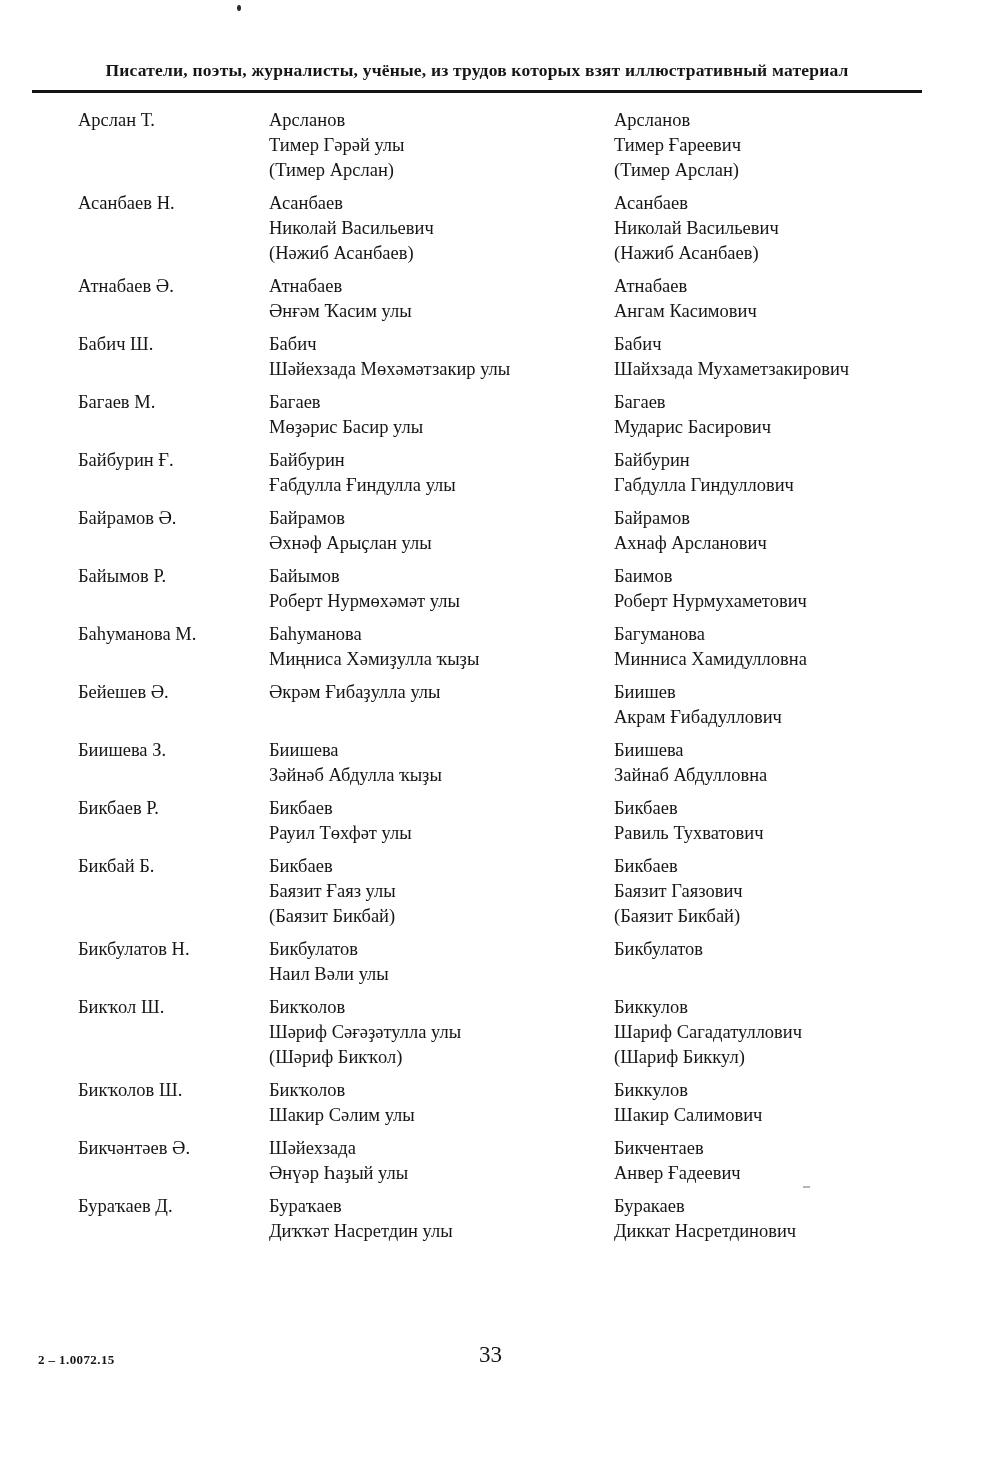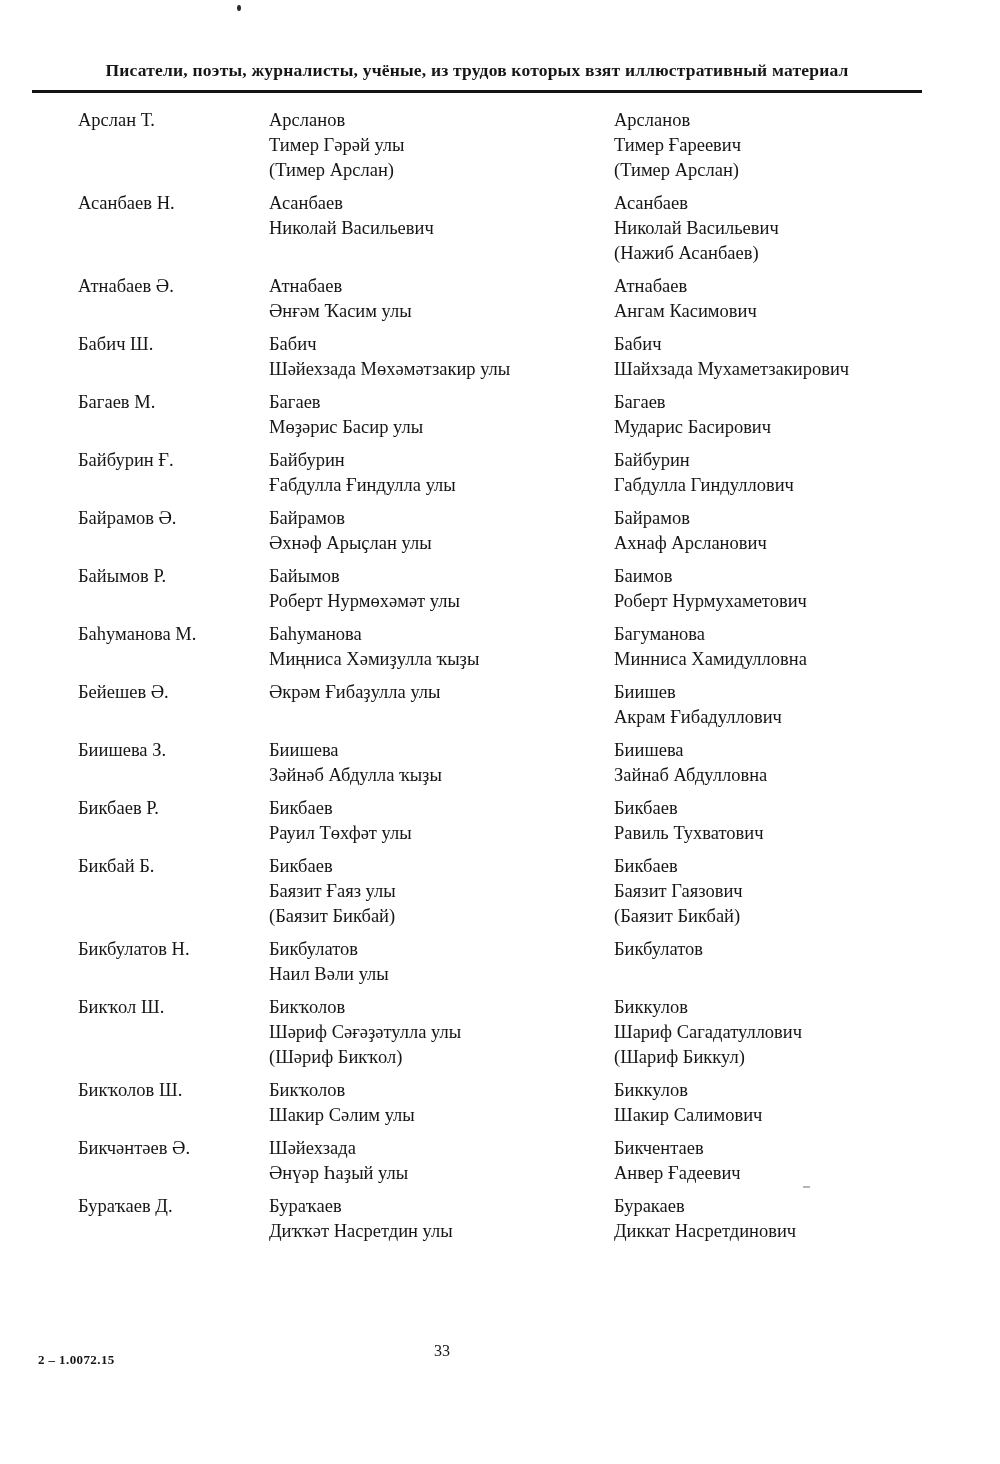--- a/index.html
+++ b/index.html
@@ -51,22 +51,22 @@
   .col { align-self: start; }
   .footer-code {
     position: absolute;
     left: 38px; top: 1352px;
     font-size: 13px;
     font-weight: bold;
     letter-spacing: 0.4px;
   }
   .page-number {
     position: absolute;
-    left: 434px; top: 1342px;
-    font-size: 16px;
+    left: 479px; top: 1342px;
+    font-size: 23px;
   }
   .right-edge-line {
     position: absolute;
     left: 994px; top: 483px;
     width: 3px; height: 981px;
     background: #0b0b0b;
   }
   .artifact-dash {
     position: absolute;
     left: 803px; top: 1186px;
@@ -97,20 +97,21 @@
           <div>Тимер Ғареевич</div>
           <div>(Тимер Арслан)</div>
         </div>
   </div>
 
   <div class="row">
     <div class="col col1">Асанбаев Н.</div>
     <div class="col col2">
           <div>Асанбаев</div>
           <div>Николай Васильевич</div>
+          <div>(Нәжиб Асанбаев)</div>
         </div>
     <div class="col col3">
           <div>Асанбаев</div>
           <div>Николай Васильевич</div>
           <div>(Нажиб Асанбаев)</div>
         </div>
   </div>
 
   <div class="row">
     <div class="col col1">Атнабаев Ә.</div>

